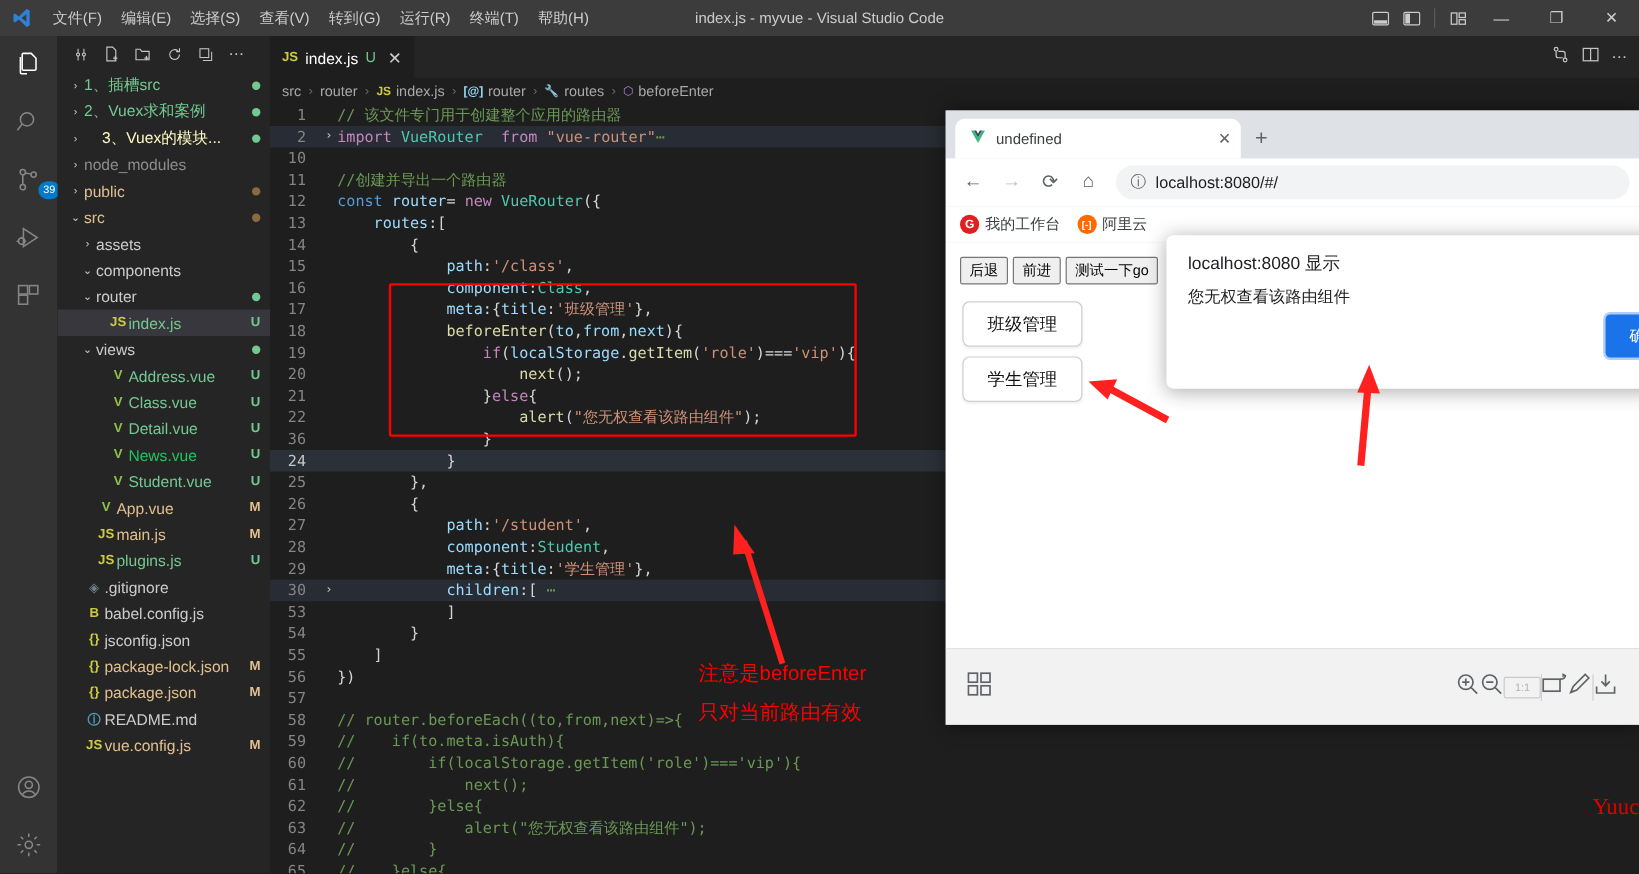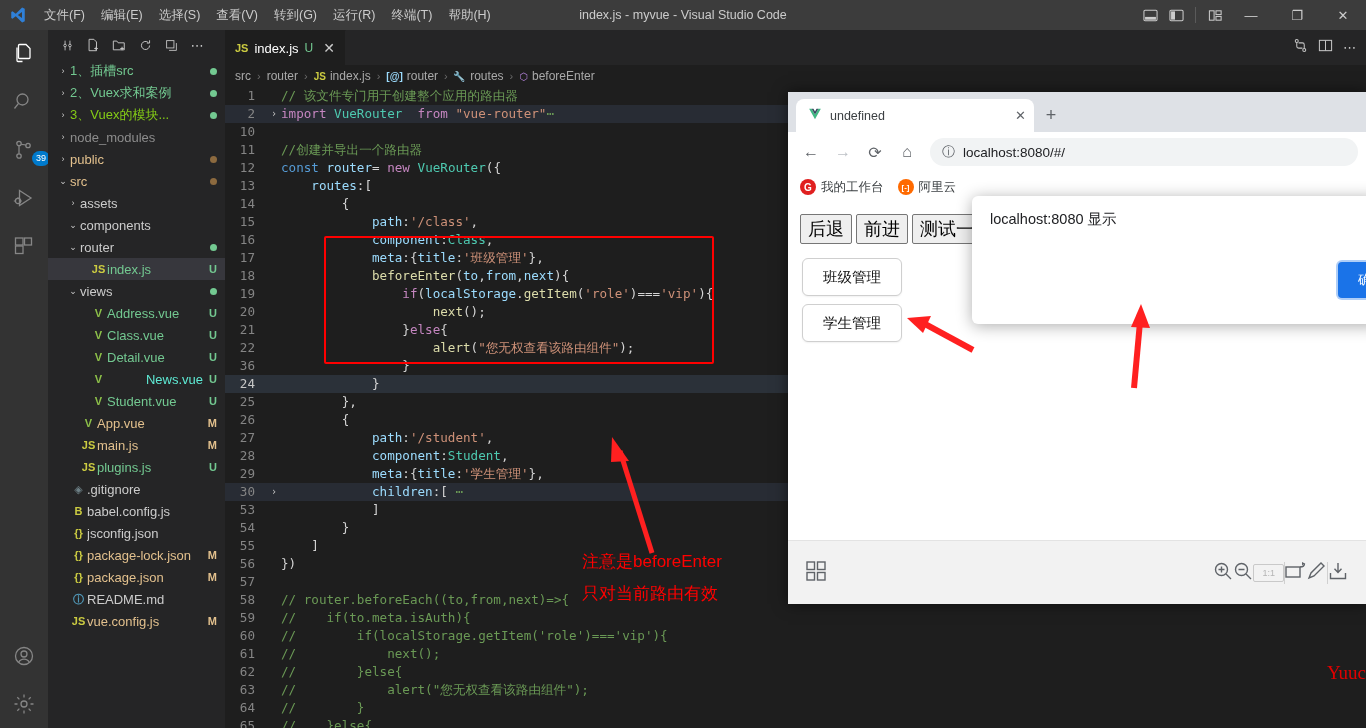--- a/index.html
+++ b/index.html
@@ -141,21 +141,21 @@
     display:flex; align-items:center; gap:8px; padding: 0 12px; margin-left:6px;
     font-size:13.5px; color:#202124;
   }
   .br-bookmarks { height: 30px; background:#ffffff; display:flex; align-items:center; gap:14px; padding: 0 12px; font-size:12.5px; color:#3c4043; }
   .bm { display:flex; align-items:center; gap:5px; white-space:nowrap; }
   .bm-ico { width:16px; height:16px; border-radius:50%; display:flex; align-items:center; justify-content:center; color:#fff; font-size:10px; font-weight:700; }
 
   .br-content { position:absolute; left:0; right:0; top:110px; bottom:64px; background:#ffffff; }
   .page-btns { display:flex; gap:0; padding: 12px 12px 0 12px; }
   .pbtn {
-    font-size:18px; padding: 2px 7px; border:1px solid #767676; background:#efefef; color:#000;
+    font-size:12px; padding: 2px 7px; border:1px solid #767676; background:#efefef; color:#000;
     border-radius:2px; margin-right:4px; white-space:nowrap;
   }
   .big-links { padding: 14px 0 0 14px; display:flex; flex-direction:column; gap:8px; }
   .blink {
     width: 100px; height: 38px; border:1px solid #cfcfcf; border-radius:6px;
     display:flex; align-items:center; justify-content:center; font-size:14.5px; color:#111;
     background:#fff; box-shadow: 0 1px 2px rgba(0,0,0,.06);
   }
 
   .br-bottombar {
@@ -327,21 +327,21 @@
             <span class="fname" style="color: rgb(115, 201, 145);">1、插槽src</span>
             <span class="dot" style="background: rgb(115, 201, 145);"></span>
           </div>
           <div class="row" style="padding-left: 8px;">
             <span class="chev">›</span>
             <span class="fname" style="color: rgb(115, 201, 145);">2、Vuex求和案例</span>
             <span class="dot" style="background: rgb(115, 201, 145);"></span>
           </div>
           <div class="row" style="padding-left: 8px;">
             <span class="chev">›</span>
-            <span class="fname" style="color: #84cc16;">3、Vuex的模块...</span>
+            <span class="fname" style="color: #fef9c3; margin-left: 15px;">3、Vuex的模块...</span>
             <span class="dot" style="background: rgb(115, 201, 145);"></span>
           </div>
           <div class="row" style="padding-left: 8px;">
             <span class="chev">›</span>
             <span class="fname" style="color: rgb(140, 140, 140);">node_modules</span>
           </div>
           <div class="row" style="padding-left: 8px;">
             <span class="chev">›</span>
             <span class="fname" style="color: rgb(226, 192, 141);">public</span>
             <span class="dot" style="background: rgb(140, 106, 63);"></span>
@@ -389,21 +389,21 @@
           </div>
           <div class="row" style="padding-left: 28px;">
             <span class="chev"></span>
             <span class="ficon" style="color: rgb(141, 193, 73);">V</span>
             <span class="fname" style="color: rgb(115, 201, 145);">Detail.vue</span>
             <span class="fstat" style="color: rgb(115, 201, 145);">U</span>
           </div>
           <div class="row" style="padding-left: 28px;">
             <span class="chev"></span>
             <span class="ficon" style="color: rgb(141, 193, 73);">V</span>
-            <span class="fname" style="color: #5eead4; text-align: right;">News.vue</span>
+            <span class="fname" style="color: #22c55e;">News.vue</span>
             <span class="fstat" style="color: rgb(115, 201, 145);">U</span>
           </div>
           <div class="row" style="padding-left: 28px;">
             <span class="chev"></span>
             <span class="ficon" style="color: rgb(141, 193, 73);">V</span>
             <span class="fname" style="color: rgb(115, 201, 145);">Student.vue</span>
             <span class="fstat" style="color: rgb(115, 201, 145);">U</span>
           </div>
           <div class="row" style="padding-left: 18px;">
             <span class="chev"></span>
@@ -664,20 +664,21 @@
               <path d="M2.5 12v5.5h15V12" fill="none" stroke="#5f6368" stroke-width="1.4"></path>
               <path d="M10 2v9M6.5 7.8L10 11.4l3.5-3.6" fill="none" stroke="#5f6368" stroke-width="1.4"></path>
             </svg>
         </span>
       </div>
     </div>
   </div>
 
   <div class="jsdialog">
     <div class="dlg-title">localhost:8080 显示</div>
+    <div class="dlg-msg">您无权查看该路由组件</div>
     <div class="dlg-ok">确定</div>
   </div>
 
   <svg class="arrow" style="left:1110px; top:300px; width:60px; height:90px;" viewBox="0 0 60 90">
     <path d="M24 88 L30 22" stroke="#ff2020" stroke-width="6" fill="none"></path>
     <path d="M31 4 L40 28 L21 27 Z" fill="#ff2020"></path>
   </svg>
 
   <svg class="arrow" style="left:905px; top:312px; width:70px; height:45px;" viewBox="0 0 70 45">
     <path d="M68 38 L20 12" stroke="#ff2020" stroke-width="6" fill="none"></path>

